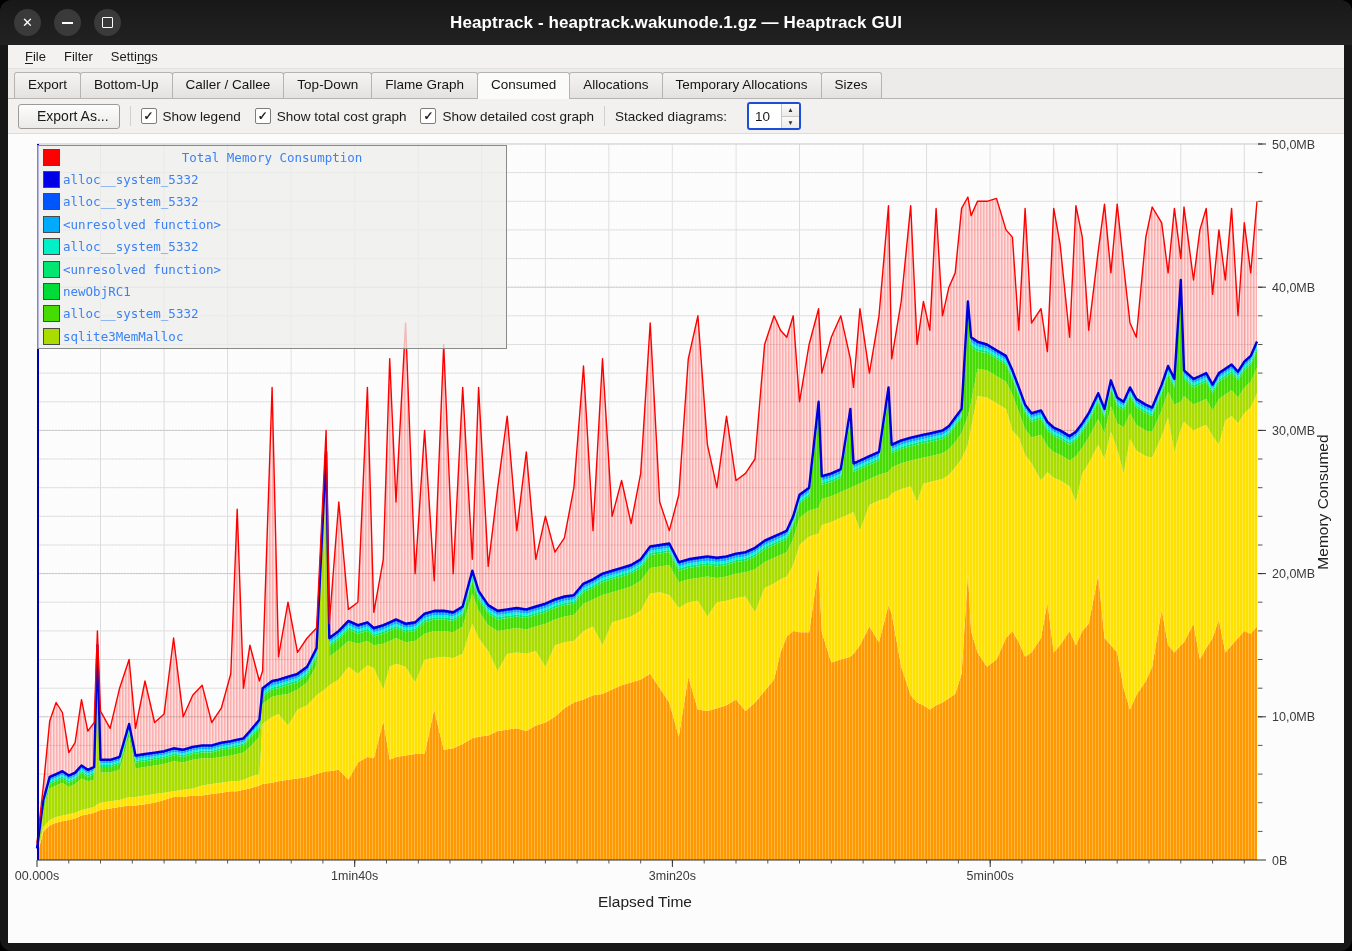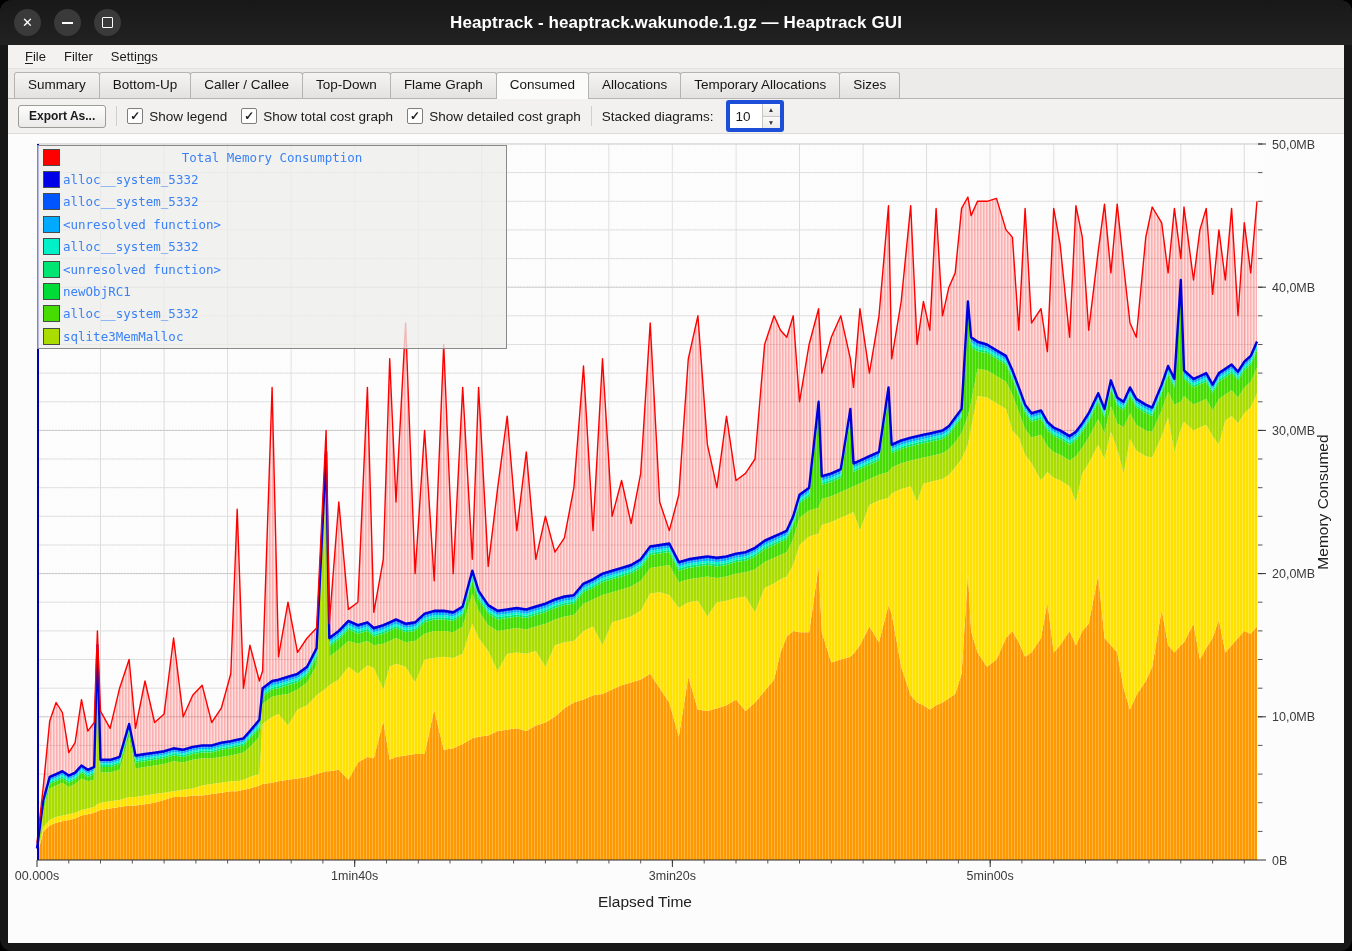--- a/index.html
+++ b/index.html
@@ -19,28 +19,28 @@
   .menubar{height:23px;background:#f3f2f1;display:flex;align-items:center;padding-left:8px;border-bottom:1px solid #e3e2e0;}
   .menuitem{font-size:13px;color:#1c1c1c;padding:2px 9px;border-radius:2px;}
   .menuitem u{text-decoration:underline;text-underline-offset:2px;}
   .tabbar{height:29px;background:#ecebea;display:flex;align-items:flex-end;padding-left:6px;border-bottom:1px solid #b6b4b1;position:relative;}
   .tab{font-size:13.5px;color:#141414;background:linear-gradient(#f5f4f3,#e3e2e0);
     border:1px solid #b6b4b1;border-bottom:none;padding:4px 13px 5px 13px;margin-right:-1px;
     border-top-left-radius:3px;border-top-right-radius:3px;height:16px;line-height:16px;}
   .tab.active{background:#fbfbfa;position:relative;z-index:2;margin-bottom:-1px;padding-bottom:6px;margin-top:16px;}
   .toolbar{height:34px;background:#f2f1f0;display:flex;align-items:center;padding-left:10px;gap:10px;
     border-bottom:1px solid #dddcda;}
-  .btn{font-size:12px;color:#1a1a1a;background:linear-gradient(#fdfdfd,#ebeae9);border:1px solid #9d9b98;
-    border-radius:3px;padding:3px 10px 4px 10px;font-weight:bold;}
+  .btn{font-size:14px;color:#1a1a1a;background:linear-gradient(#fdfdfd,#ebeae9);border:1px solid #9d9b98;
+    border-radius:3px;padding:3px 10px 4px 18px;}
   .tsep{width:1px;height:20px;background:#d2d0cd;}
   .cb{display:flex;align-items:center;gap:6px;font-size:13.5px;color:#1a1a1a;}
   .cbbox{width:14px;height:14px;background:#fff;border:1px solid #7f7d7a;border-radius:2px;
     display:flex;align-items:center;justify-content:center;font-size:12px;font-weight:bold;color:#222;line-height:14px;}
-  .spinwrap{display:flex;align-items:center;gap:12px;font-size:13.5px;color:#1a1a1a;}
-  .spin{display:flex;border:4px solid #1d4ed8;border-radius:3px;background:#fff;height:24px;overflow:hidden;}
+  .spinwrap{display:flex;align-items:center;gap:20px;font-size:13.5px;color:#1a1a1a;}
+  .spin{display:flex;border:2px solid #1d4ed8;border-radius:3px;background:#fff;height:24px;overflow:hidden;}
   .spinval{width:26px;padding-left:6px;font-size:13.5px;display:flex;align-items:center;}
   .spinbtns{display:flex;flex-direction:column;border-left:1px solid #c9c7c4;}
   .spinbtn{width:17px;height:12px;background:linear-gradient(#fafafa,#ecebe9);display:flex;align-items:center;
     justify-content:center;font-size:6.5px;color:#333;}
   .spinbtn.up{border-bottom:1px solid #c9c7c4;}
   
   .chart-wrap{position:relative;width:1336px;height:811px;background:#fcfcfc;}
   #chart-svg{position:absolute;left:0;top:0;}
   .legend{position:absolute;left:29px;top:11px;width:468px;background:rgba(237,237,236,0.78);
     border:1px solid #8a8a8a;font-family:"DejaVu Sans Mono",monospace;font-size:12.5px;color:#3b82f6;}
@@ -69,21 +69,21 @@
 
   <div class="content">
 
     <div class="menubar" id="menubar">
         <div class="menuitem"><u>F</u>ile</div>
         <div class="menuitem">Filter</div>
         <div class="menuitem">Setti<u>n</u>gs</div>
       </div>
 
     <div class="tabbar" id="tabbar">
-        <div class="tab">Summary</div>
+        <div class="tab">Export</div>
         <div class="tab">Bottom-Up</div>
         <div class="tab">Caller / Callee</div>
         <div class="tab">Top-Down</div>
         <div class="tab">Flame Graph</div>
         <div class="tab active">Consumed</div>
         <div class="tab">Allocations</div>
         <div class="tab">Temporary Allocations</div>
         <div class="tab">Sizes</div>
       </div>
 

